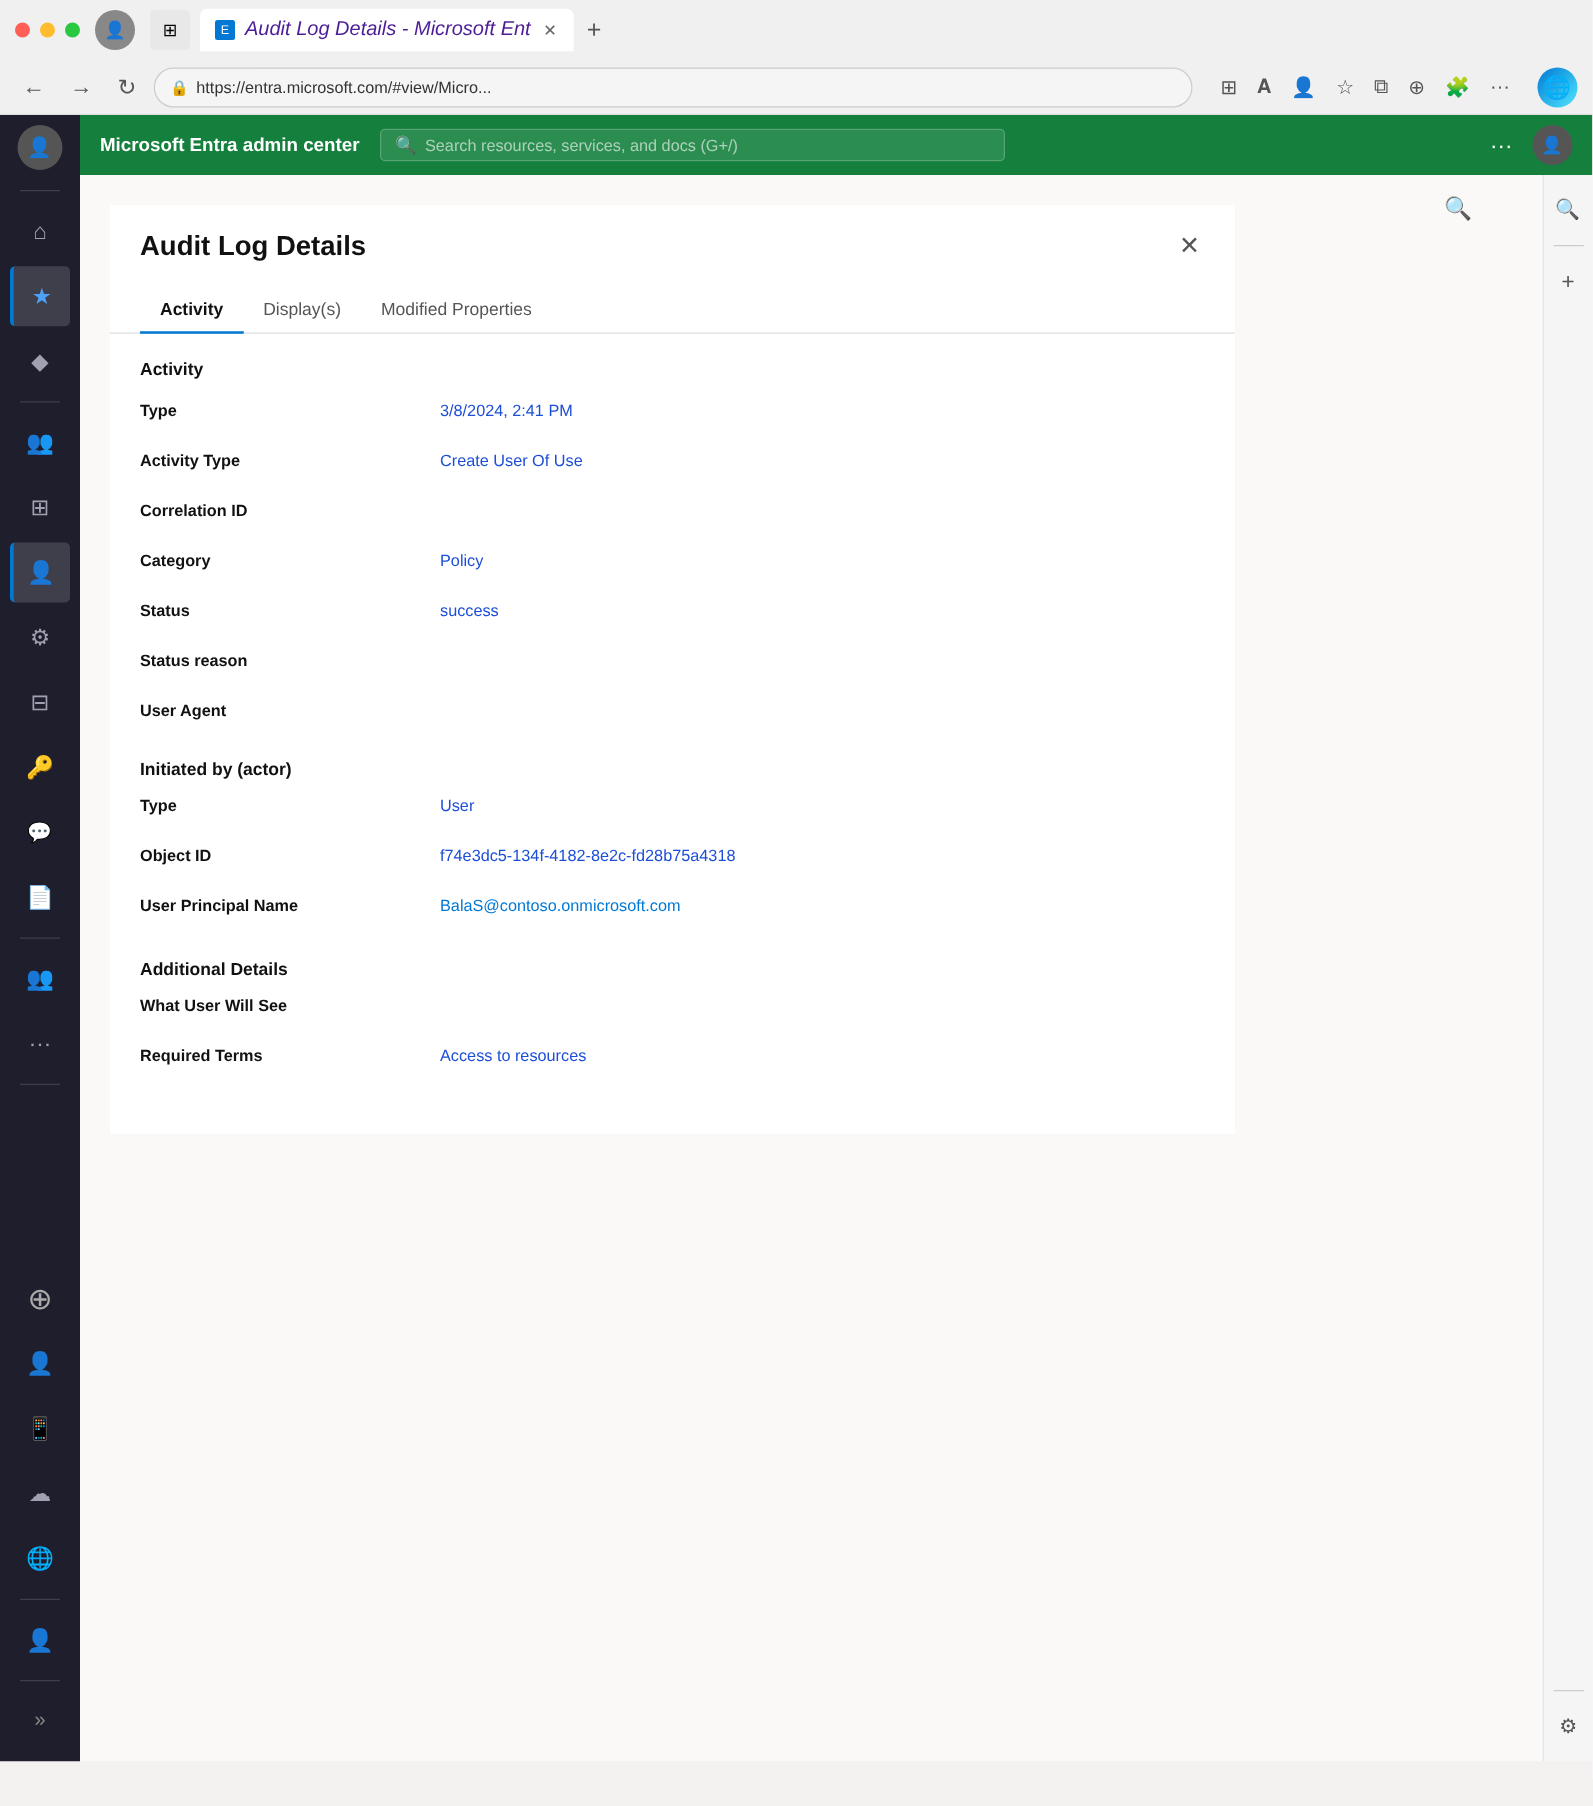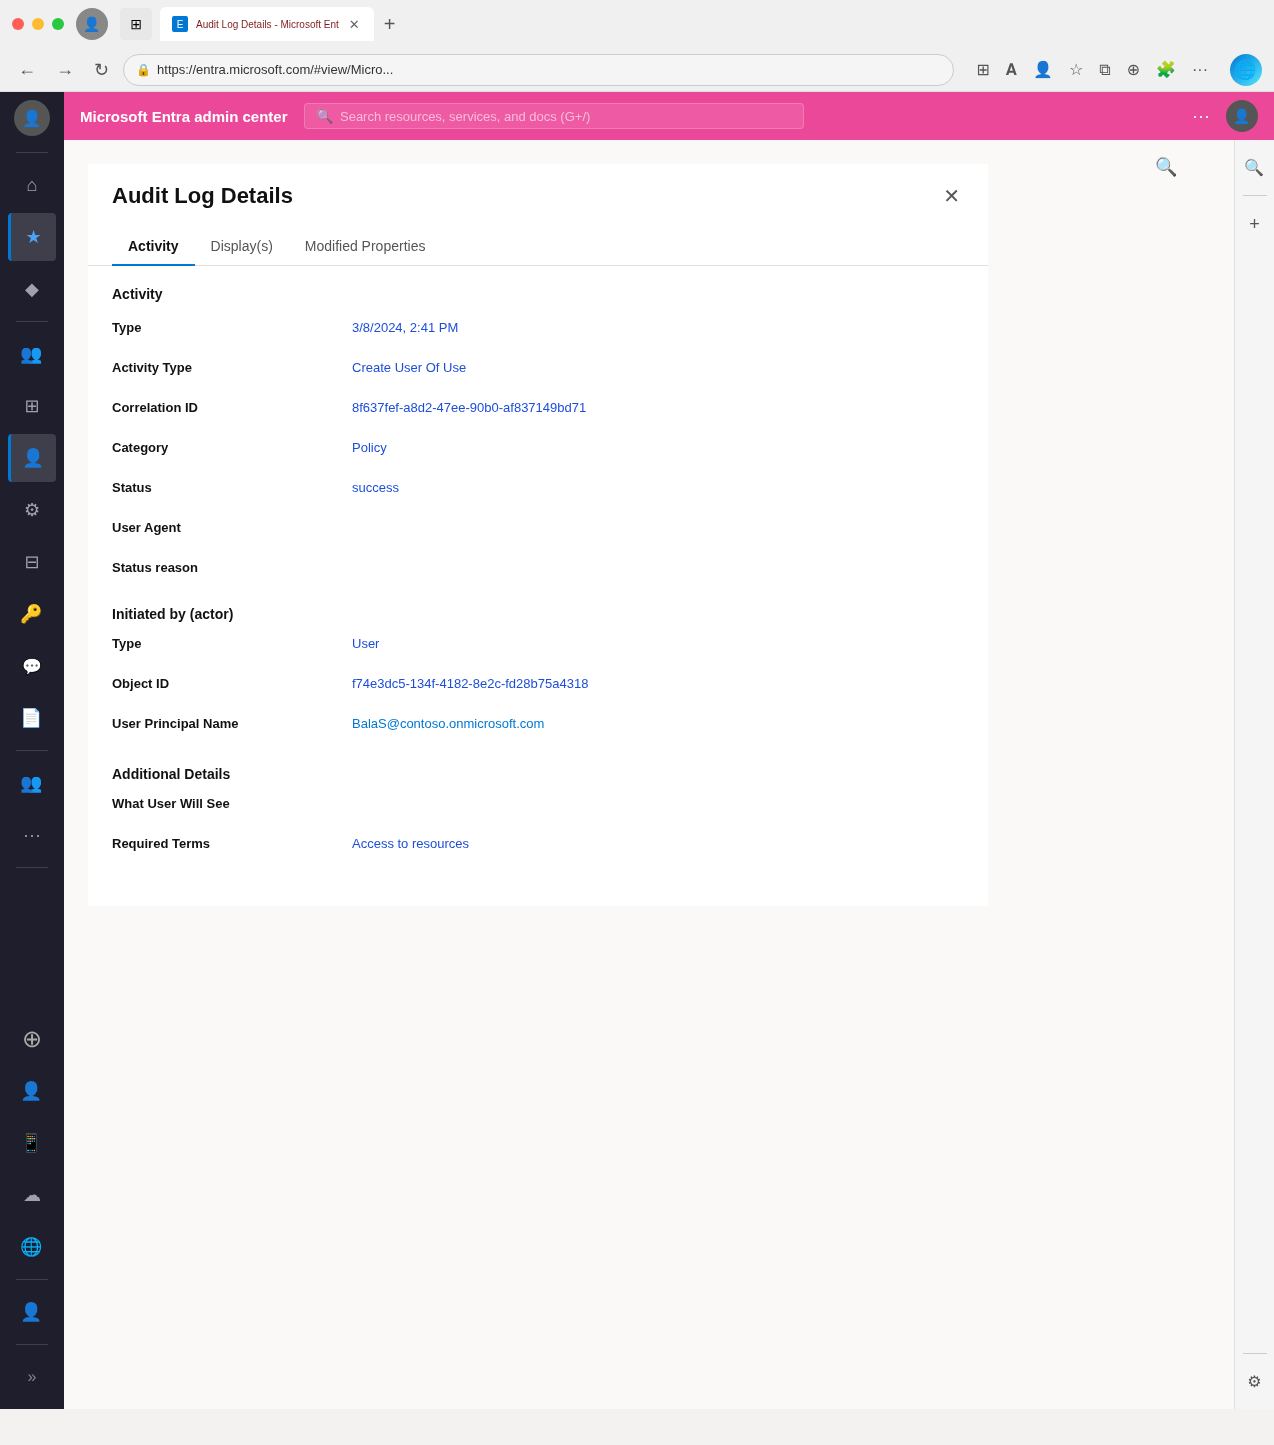--- a/index.html
+++ b/index.html
@@ -19,21 +19,21 @@
 
     
     .sidebar { width: 64px; background: #1e1e2d; display: flex; flex-direction: column; align-items: center; padding: 8px 0; gap: 4px; flex-shrink: 0; }
     .sidebar-item { width: 48px; height: 48px; display: flex; align-items: center; justify-content: center; border-radius: 4px; cursor: pointer; color: #a0a0b0; font-size: 20px; position: relative; }
     .sidebar-item.active { background: rgba(255,255,255,0.15); color: #fff; border-left: 3px solid #0078d4; }
     .sidebar-item.active-blue { color: #4ca3f5; }
     .sidebar-divider { width: 32px; height: 1px; background: rgba(255,255,255,0.15); margin: 4px 0; }
     .sidebar-bottom { margin-top: auto; }
 
     
-    .header { background: #ec4899; display: flex; align-items: center; padding: 0 16px; height: 48px; color: #fff; gap: 16px; }
+    .header { background: #15803d; display: flex; align-items: center; padding: 0 16px; height: 48px; color: #fff; gap: 16px; }
     .header-title { font-size: 15px; font-weight: 600; color: #fff; }
     .header-search { flex: 1; max-width: 500px; display: flex; align-items: center; background: rgba(255,255,255,0.1); border: 1px solid rgba(255,255,255,0.2); border-radius: 4px; padding: 4px 12px; }
     .header-search input { background: none; border: none; outline: none; color: #fff; font-size: 13px; width: 100%; }
     .header-search input::placeholder { color: rgba(255,255,255,0.6); }
     .header-right { margin-left: auto; display: flex; align-items: center; gap: 12px; }
     .header-avatar { width: 32px; height: 32px; border-radius: 50%; background: #555; display: flex; align-items: center; justify-content: center; color: #fff; font-size: 14px; }
 
     
     .main-content { flex: 1; background: #faf9f8; overflow-y: auto; padding: 24px; position: relative; }
 
@@ -77,21 +77,21 @@
       <span style="color:#fff;font-size:14px;">👤</span>
     </div>
     <div style="width:32px;height:32px;border-radius:4px;background:#e8e8e8;display:flex;align-items:center;justify-content:center;margin-right:8px;">
       <span style="font-size:14px;">⊞</span>
     </div>
 
     <div style="display:flex;align-items:center;background:#fff;border-radius:6px 6px 0 0;padding:6px 12px;gap:8px;height:34px;min-width:200px;">
       <div style="width:16px;height:16px;background:#0078d4;border-radius:2px;display:flex;align-items:center;justify-content:center;">
         <span style="color:#fff;font-size:10px;">E</span>
       </div>
-      <span style="font-size:10px;color:#7f1d1d;">Audit Log Details - Microsoft Ent</span>
+      <span style="font-size:16px;color:#4c1d95;font-style:italic;">Audit Log Details - Microsoft Ent</span>
       <button style="background:none;border:none;cursor:pointer;color:#666;font-size:13px;padding:0 2px;">✕</button>
     </div>
     <button style="background:none;border:none;cursor:pointer;color:#555;font-size:20px;padding:4px 10px;">+</button>
   </div>
 
   <div class="nav-bar" style="background:#f0f0f0;border-bottom:1px solid #ddd;">
     <button class="nav-btn">←</button>
     <button class="nav-btn">→</button>
     <button class="nav-btn">↻</button>
     <div class="address-bar">
@@ -229,36 +229,35 @@
           <div class="detail-row">
             <span class="detail-label">Type</span>
             <span class="detail-value">3/8/2024, 2:41 PM</span>
           </div>
           <div class="detail-row">
             <span class="detail-label">Activity Type</span>
             <span class="detail-value">Create User Of Use</span>
           </div>
           <div class="detail-row">
             <span class="detail-label">Correlation ID</span>
-            <span class="detail-value">8f637fef-a8d2-47ee-90b0-af837149bd71</span>
           </div>
           <div class="detail-row">
             <span class="detail-label">Category</span>
             <span class="detail-value">Policy</span>
           </div>
           <div class="detail-row">
             <span class="detail-label">Status</span>
             <span class="detail-value">success</span>
           </div>
           <div class="detail-row">
+            <span class="detail-label">Status reason</span>
+            <span class="detail-value"></span>
+          </div>
+          <div class="detail-row">
             <span class="detail-label">User Agent</span>
-            <span class="detail-value"></span>
-          </div>
-          <div class="detail-row">
-            <span class="detail-label">Status reason</span>
             <span class="detail-value"></span>
           </div>
 
           <div class="section-title" style="padding-top:16px;padding-bottom:4px;">Initiated by (actor)</div>
 
           <div class="detail-row">
             <span class="detail-label">Type</span>
             <span class="detail-value">User</span>
           </div>
           <div class="detail-row">

